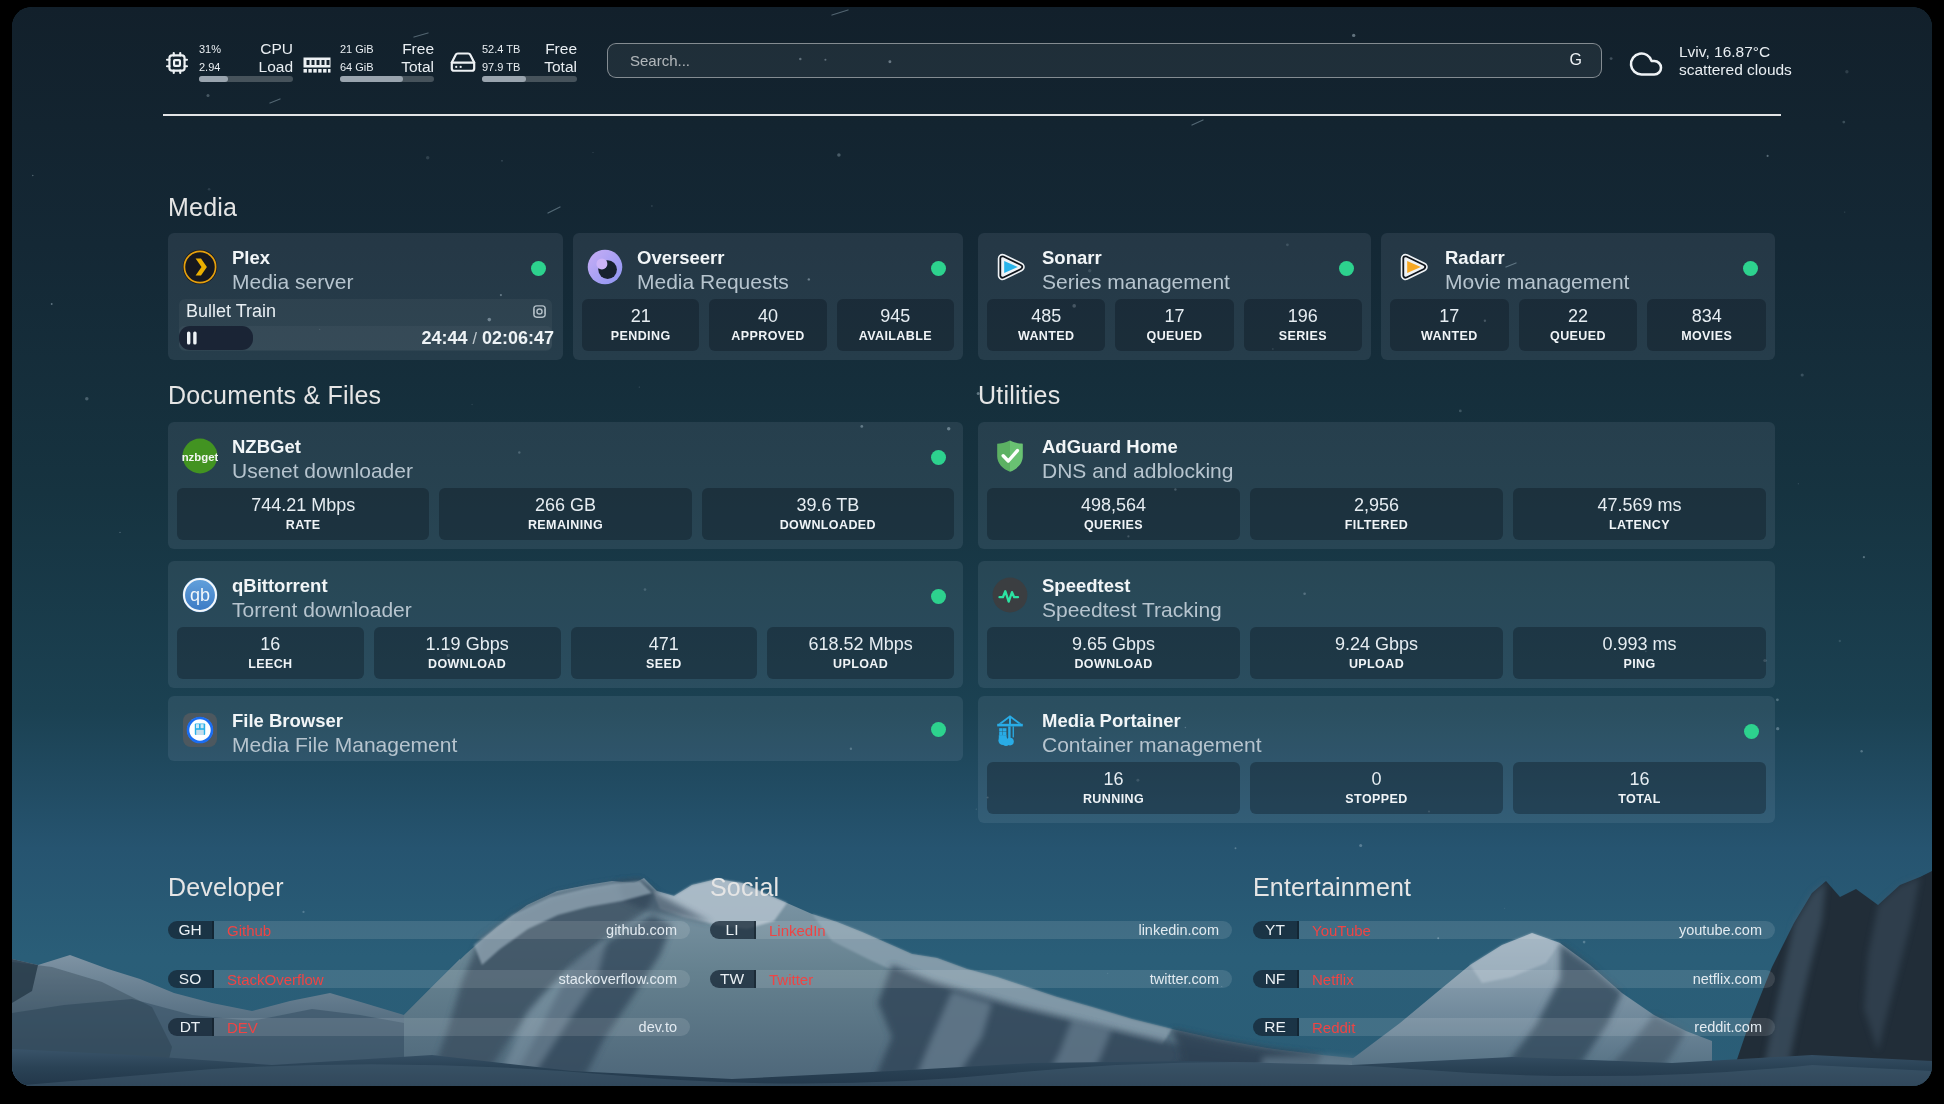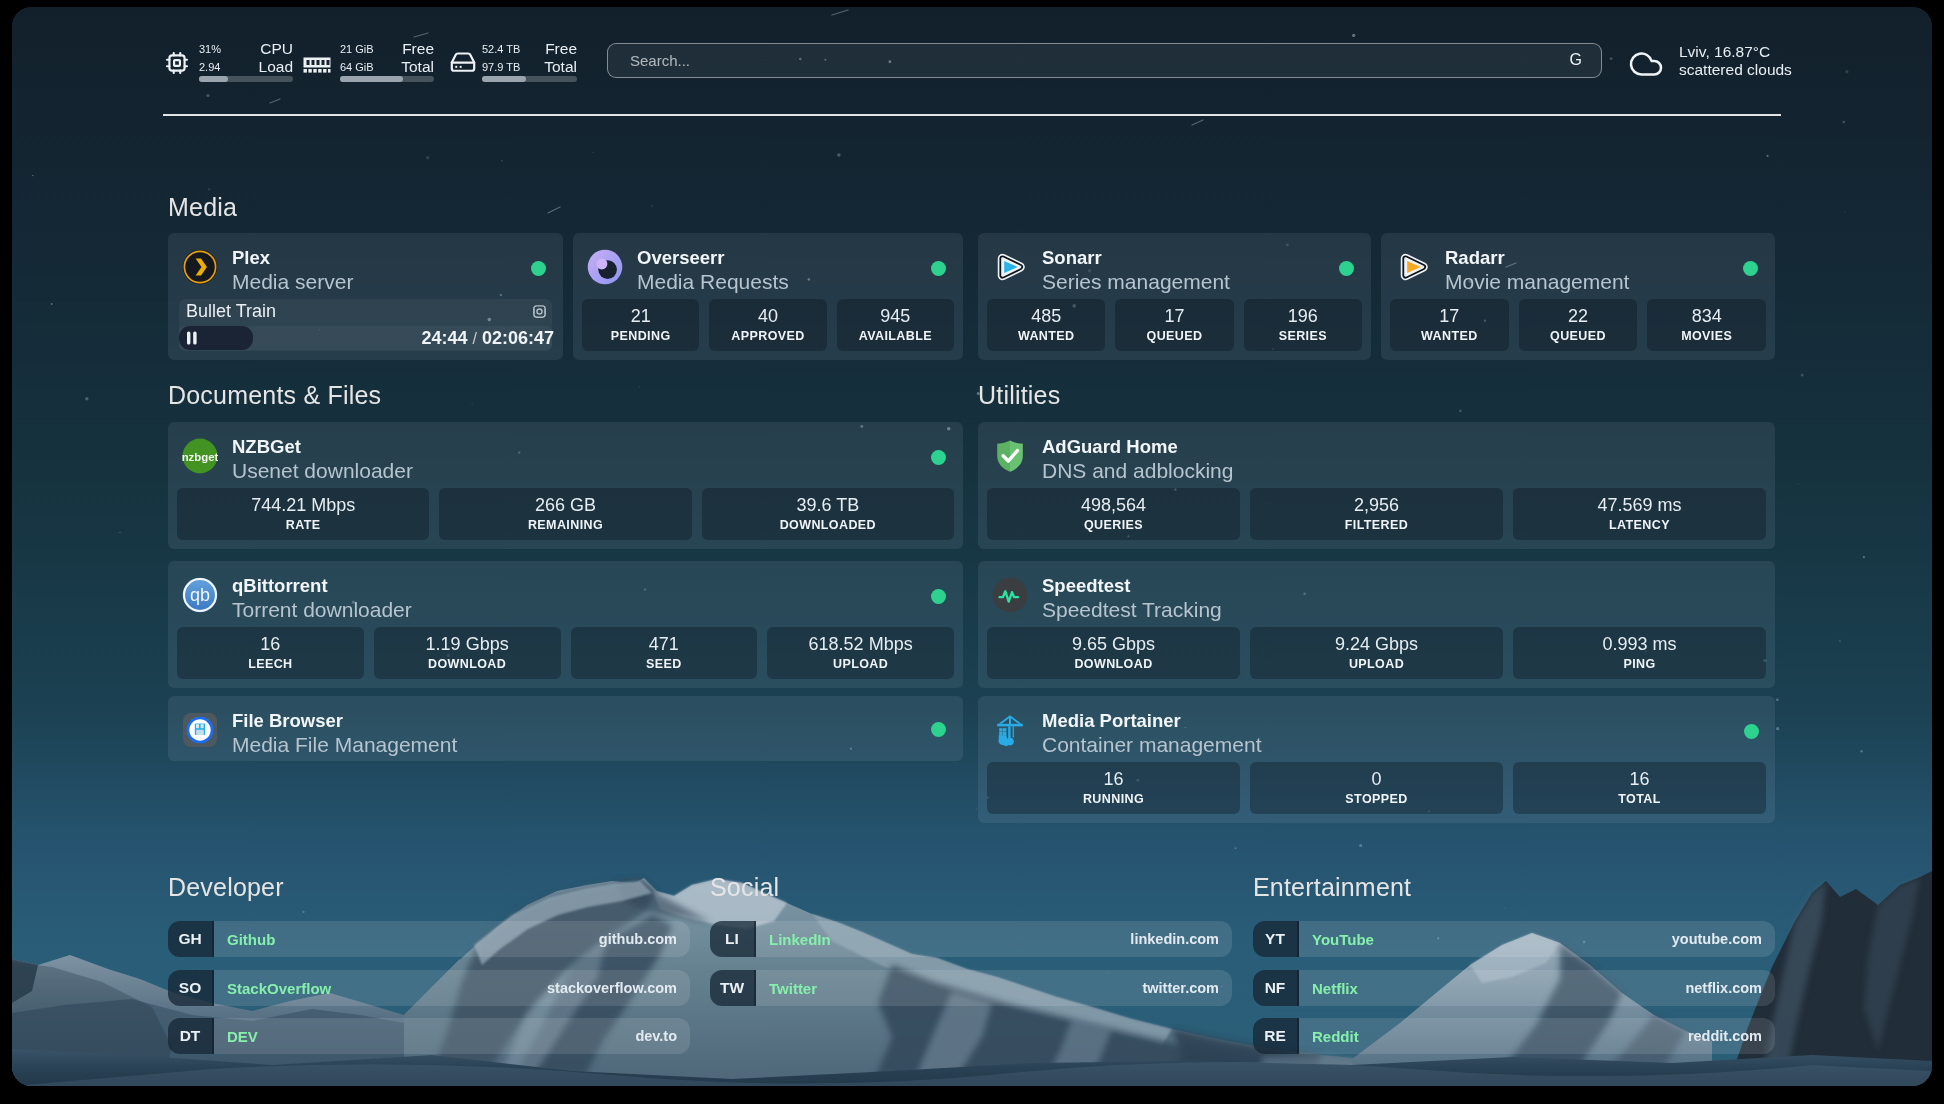--- a/index.html
+++ b/index.html
@@ -26,26 +26,26 @@
   .card { position:absolute; background:rgba(215,235,255,0.085); border-radius:6px; }
   .ic { position:absolute; left:14px; top:16px; width:36px; height:36px; }
   .t { position:absolute; left:64px; top:13.5px; font-size:18.5px; font-weight:600; color:#f1f5f7; }
   .s { position:absolute; left:64px; top:37px; font-size:21px; color:#b6c4ce; }
   .dot { position:absolute; width:15px; height:15px; border-radius:50%; background:#2dd28e; }
   .stats { position:absolute; left:9px; right:9px; bottom:9px; display:flex; gap:10px; }
   .stat { flex:1; height:52px; background:rgba(5,16,25,0.33); border-radius:6px; text-align:center; padding-top:6px; }
   .stat .v { font-size:18px; line-height:23px; color:#e6edf2; }
   .stat .l { font-size:12.5px; line-height:16px; font-weight:700; color:#f0f4f7; letter-spacing:0.4px; }
   
-  .bm { position:absolute; height:36px; display:flex; border-radius:12px; overflow:hidden;font-weight:bold; }
+  .bm { position:absolute; height:18px; display:flex; border-radius:12px; overflow:hidden; }
   .bm .ab { width:46px; background:rgba(22,38,52,0.74); border-right:2px solid rgba(10,22,32,0.45);
     display:flex; align-items:center; justify-content:center; font-size:15.5px; color:#eaf0f4; }
   .bm .bd { flex:1; background:rgba(255,255,255,0.115); display:flex; align-items:center;
     justify-content:space-between; padding:0 13px; }
-  .bm .nm { font-size:15px; color:#86efac; }
+  .bm .nm { font-size:15px; color:#ef4444; }
   .bm .ur { font-size:14.5px; color:#e2eaf0; }
 </style>
 </head>
 <body>
 <div id="win">
 <svg id="bg" viewBox="0 0 1920 1079" preserveAspectRatio="none">
   <defs>
     <linearGradient id="sky" x1="0" y1="0" x2="0" y2="1">
       <stop offset="0" stop-color="#12202b"></stop>
       <stop offset="0.22" stop-color="#142835"></stop>

